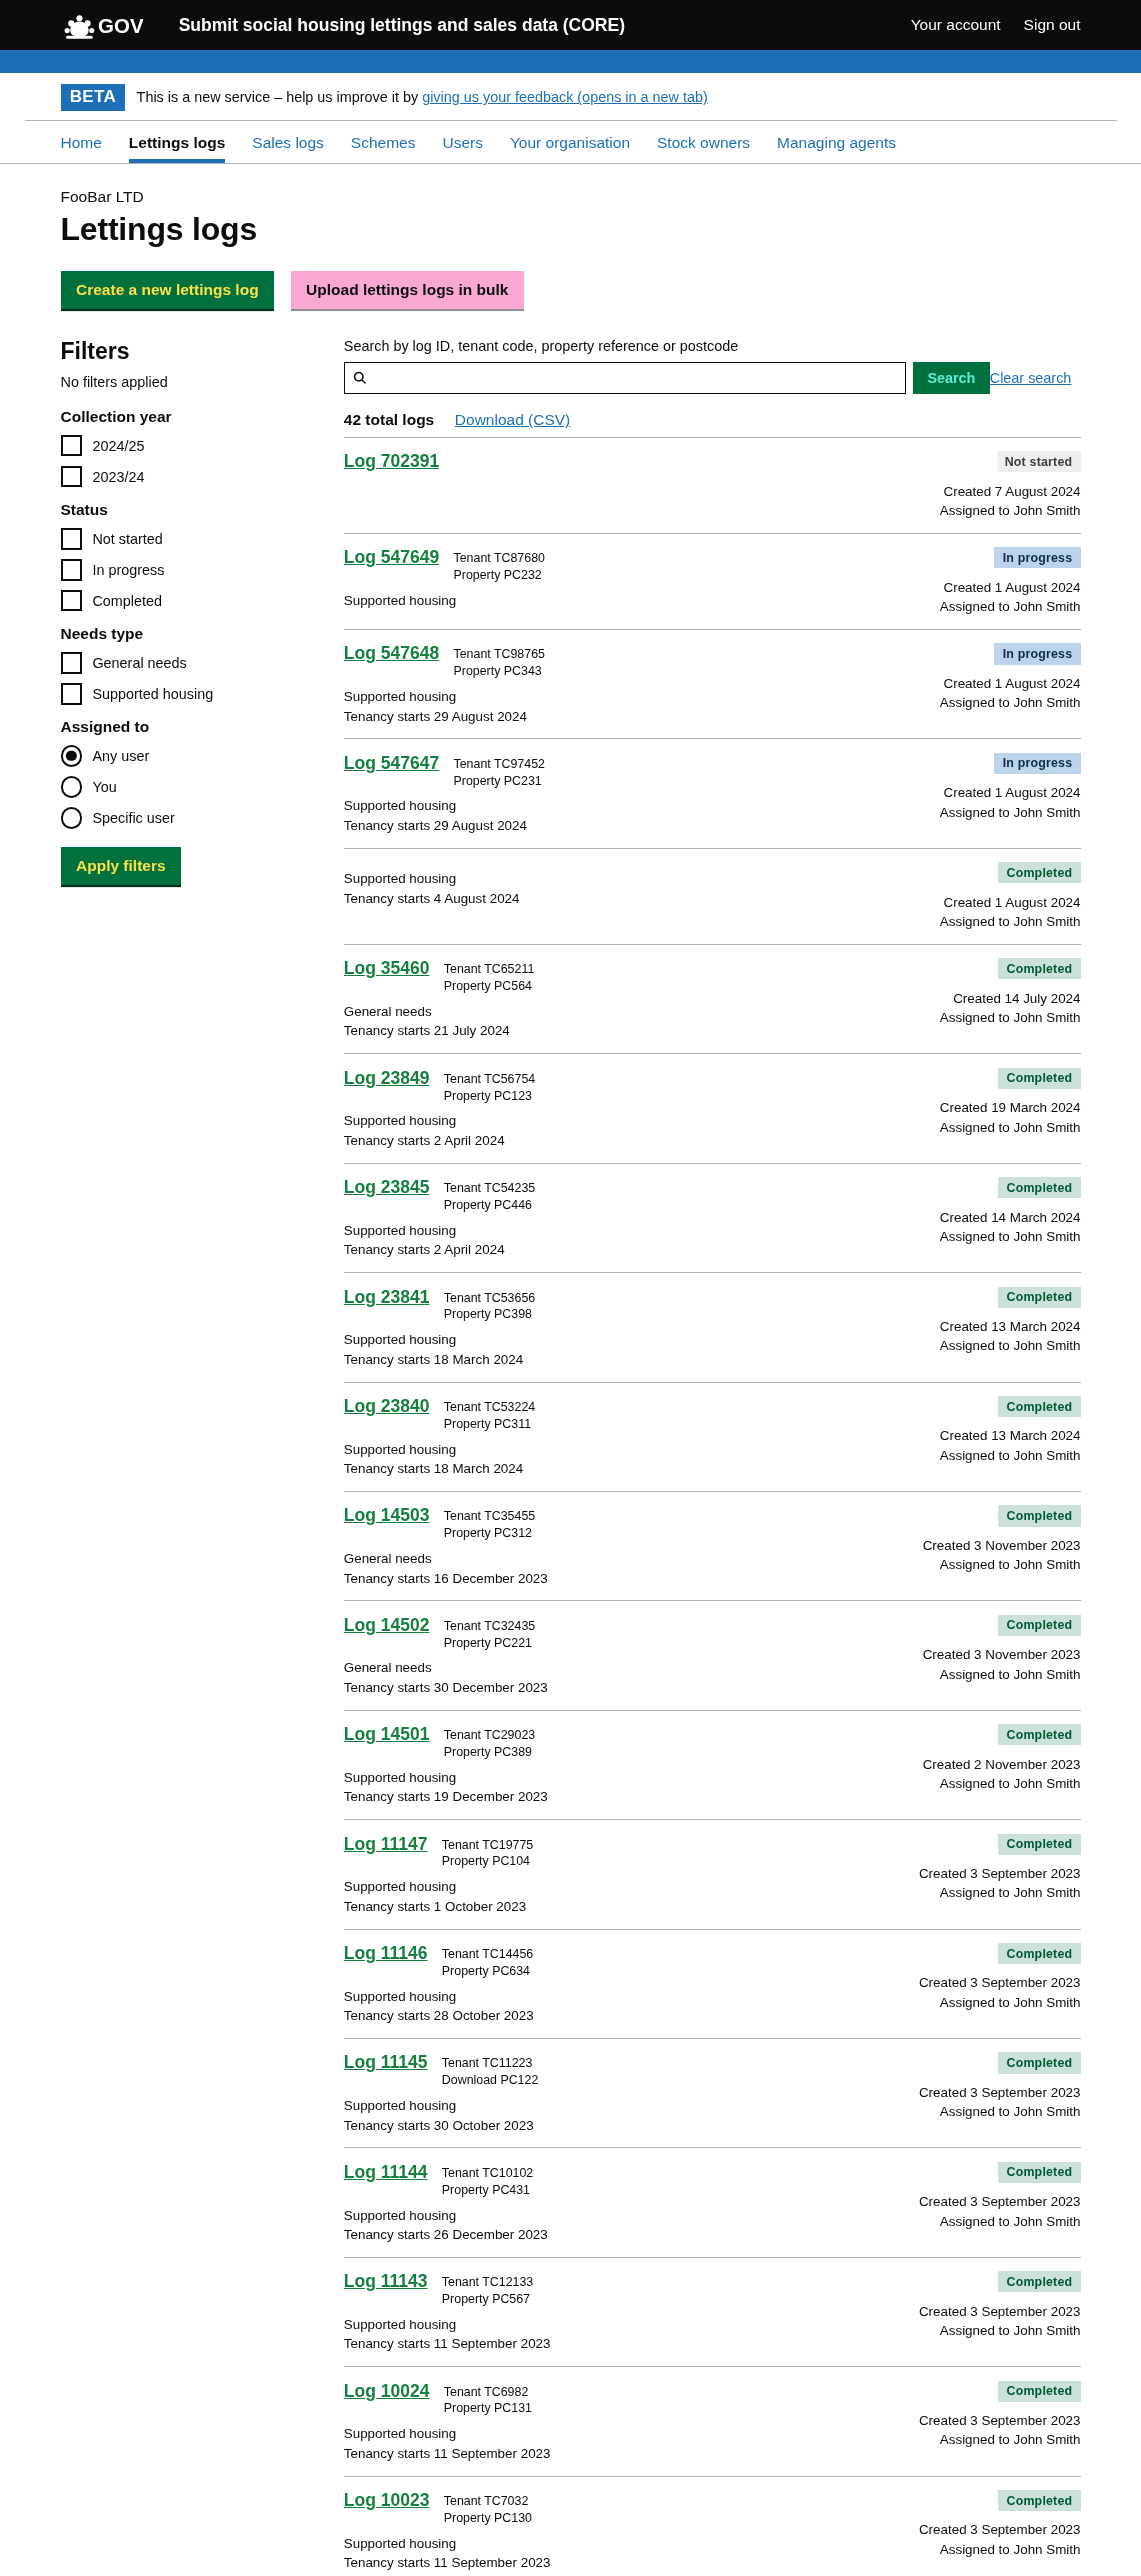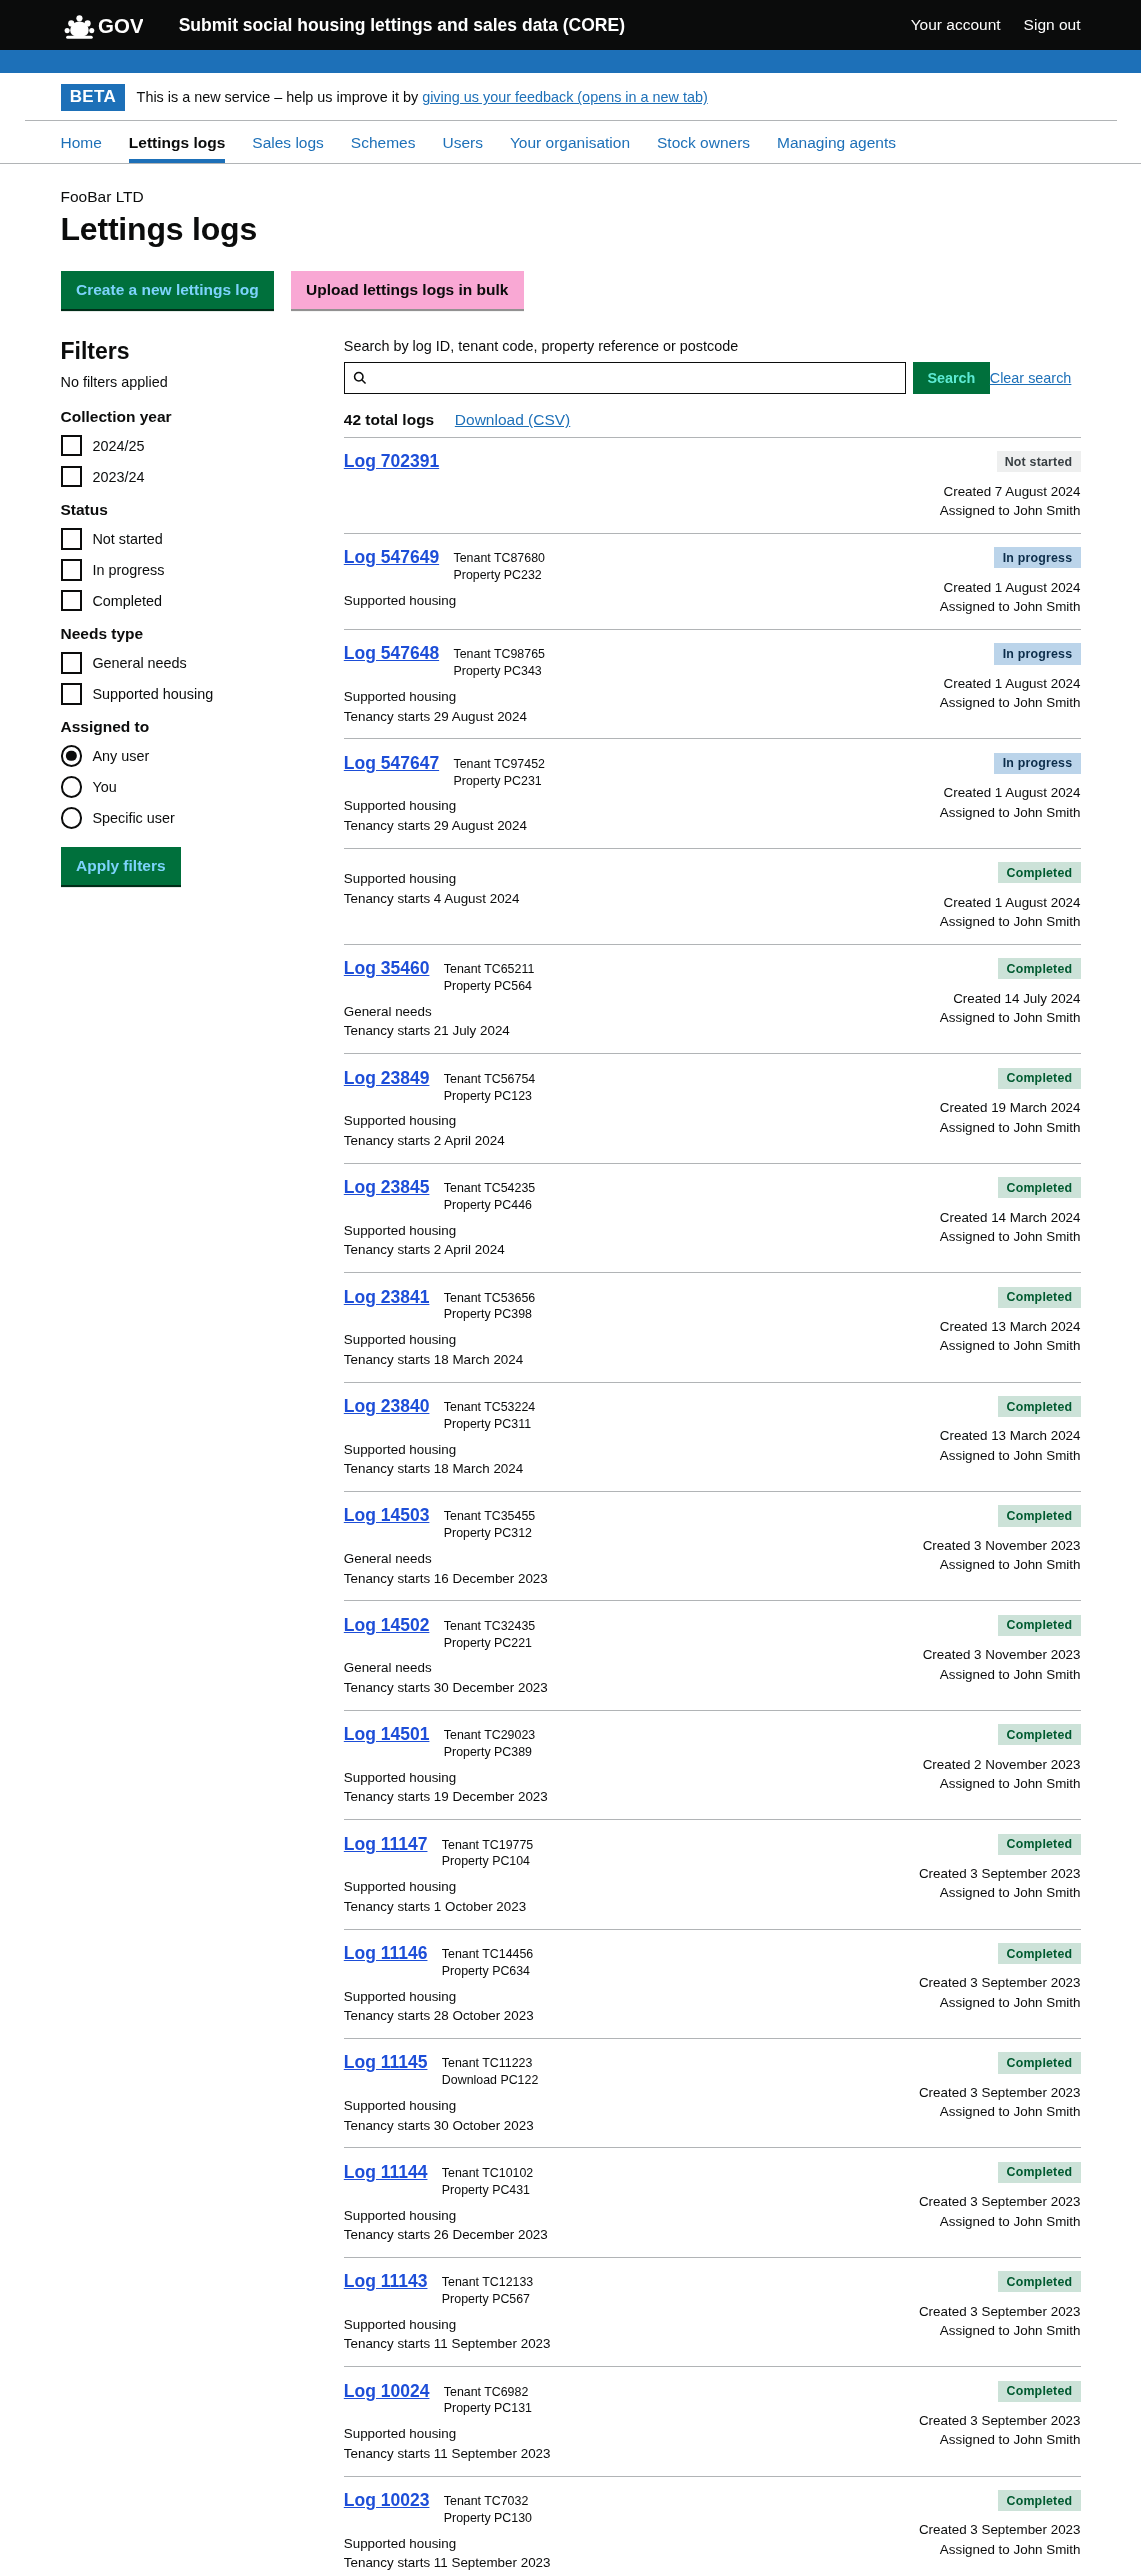--- a/index.html
+++ b/index.html
@@ -75,21 +75,21 @@
   }
   .org-name { font-size: 15.5px; color: #0b0c0c; margin-bottom: 5.2px; }
   h1.page-title { font-size: 32px; font-weight: bold; margin: 5.2px 0 23px 0; letter-spacing: -0.2px;}
 
   .action-row { display: flex; gap: 16.5px; margin-bottom: 29px; }
   .btn {
     font-size: 15.5px; font-weight: bold; border: none; cursor: pointer;
     padding: 10.3px 15.5px; line-height: 1.1; text-decoration: none; display: inline-block;
   }
   .btn-green {
-    background: #00703c; color: #7dd3fc; box-shadow: 0 2.1px 0 #002d18;
+    background: #00703c; color: #fde047; box-shadow: 0 2.1px 0 #002d18;
   }
   .btn-grey {
     background: #f9a8d4; color: #0b0c0c; box-shadow: 0 2.1px 0 #929191;
   }
 
   .content-cols { display: flex; gap: 0; align-items: flex-start; }
   .filters-col { width: 273px; flex: 0 0 273px; padding-right: 31px; }
   .results-col { flex: 1 1 auto; padding-left: 10.3px; }
   h2.filters-title { font-size: 23px; font-weight: bold; margin: 0 0 9.3px 0; }
   .filters-applied { font-size: 14.4px; color: #0b0c0c; margin-bottom: 17.5px; }
@@ -143,21 +143,21 @@
   
   .log-list { border-top: 1.5px solid #b1b4b6; }
   .log-item {
     border-bottom: 1.5px solid #b1b4b6; padding: 13.4px 0 12.4px 0;
     display: flex; justify-content: space-between; align-items: flex-start;
   }
   .log-left { flex: 1 1 auto; padding-right: 15.5px; }
   .log-right { flex: 0 0 auto; text-align: right; }
   .log-head { display: flex; align-items: flex-start; gap: 14.4px; }
   .log-id {
-    font-size: 17.5px; font-weight: bold; color: #1d4ed8; text-decoration: underline;
+    font-size: 17.5px; font-weight: bold; color: #15803d; text-decoration: underline;
     white-space: nowrap;
   }
   .log-refs { font-size: 12.4px; line-height: 1.35; color: #0b0c0c; padding-top: 3.1px; }
   .log-meta { font-size: 13.4px; color: #0b0c0c; margin-top: 7.2px; line-height: 1.45; }
   .log-meta div { }
   .status-tag {
     display: inline-block; font-size: 12.4px; font-weight: bold; padding: 3.6px 8.2px;
     letter-spacing: 0.2px; white-space: nowrap;
   }
   .tag-not-started { background: #eeefef; color: #383f43; }

